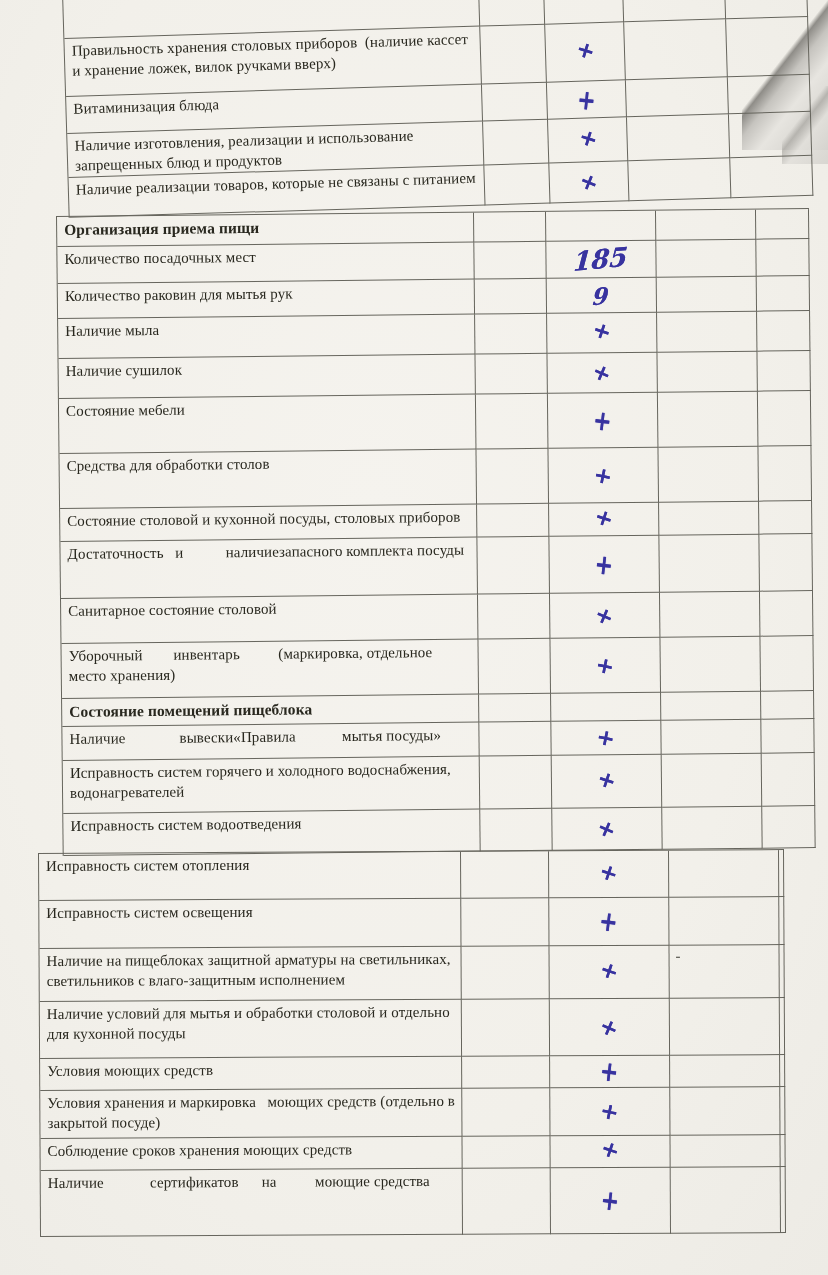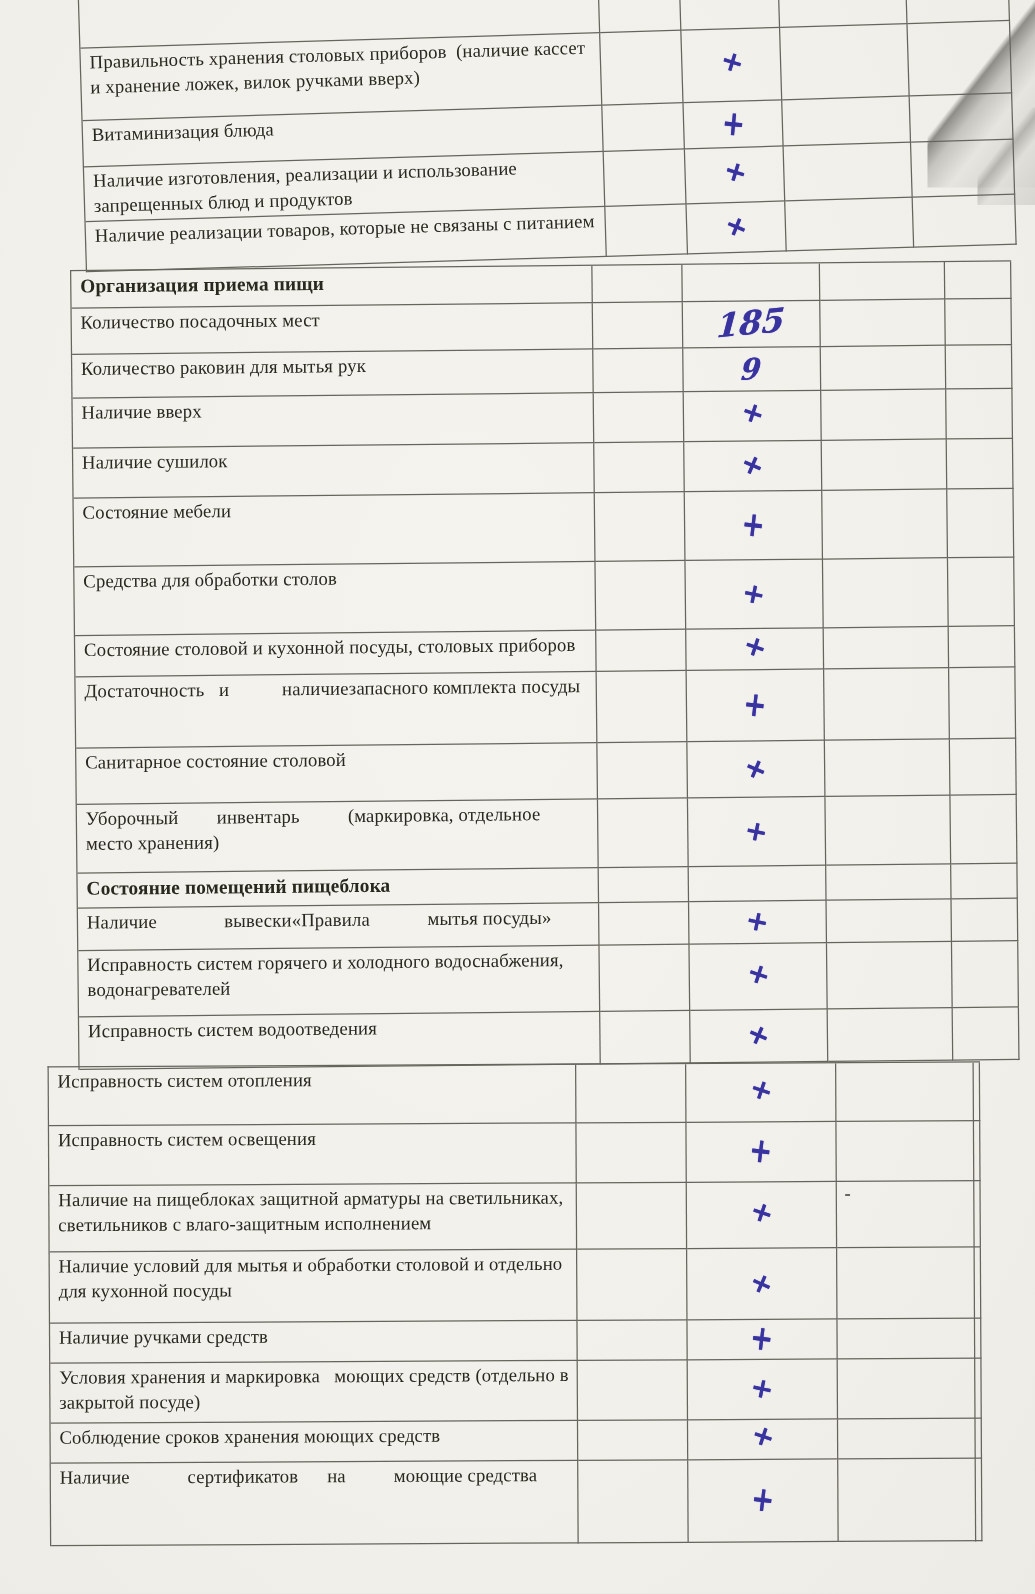--- a/index.html
+++ b/index.html
@@ -128,21 +128,21 @@
     <div class="row" style="height:35px">
       <div class="c c0 lblc"><span class="lbl">Количество раковин для мытья рук</span></div>
       <div class="c c1"></div>
       <div class="c c2 markc">
           <span class="num small">9</span>
         </div>
       <div class="c c3"></div>
       <div class="c c4"></div>
     </div>
     <div class="row" style="height:40px">
-      <div class="c c0 lblc"><span class="lbl">Наличие вверх</span></div>
+      <div class="c c0 lblc"><span class="lbl">Наличие мыла</span></div>
       <div class="c c1"></div>
       <div class="c c2 markc">
           <span class="mark">+</span>
         </div>
       <div class="c c3"></div>
       <div class="c c4"></div>
     </div>
     <div class="row" style="height:40px">
       <div class="c c0 lblc"><span class="lbl">Наличие сушилок</span></div>
       <div class="c c1"></div>
@@ -270,21 +270,21 @@
     </div>
     <div class="row" style="height:57px">
       <div class="c c0 lblc"><span class="lbl">Наличие условий для мытья и обработки столовой и отдельно для кухонной посуды</span></div>
       <div class="c c1"></div>
       <div class="c c2 markc">
           <span class="mark">+</span>
         </div>
       <div class="c c3 notec"></div>
     </div>
     <div class="row" style="height:32px">
-      <div class="c c0 lblc"><span class="lbl">Наличие ручками средств</span></div>
+      <div class="c c0 lblc"><span class="lbl">Условия моющих средств</span></div>
       <div class="c c1"></div>
       <div class="c c2 markc">
           <span class="mark">+</span>
         </div>
       <div class="c c3 notec"></div>
     </div>
     <div class="row" style="height:48px">
       <div class="c c0 lblc"><span class="lbl">Условия хранения и маркировка   моющих средств (отдельно в закрытой посуде)</span></div>
       <div class="c c1"></div>
       <div class="c c2 markc">

